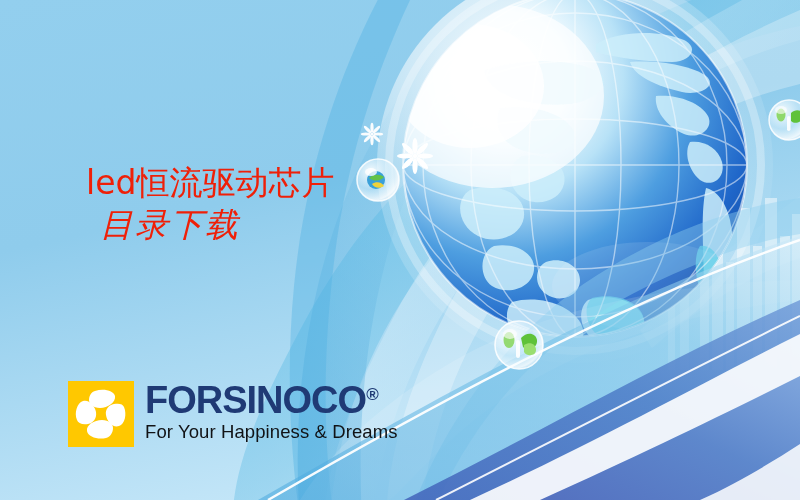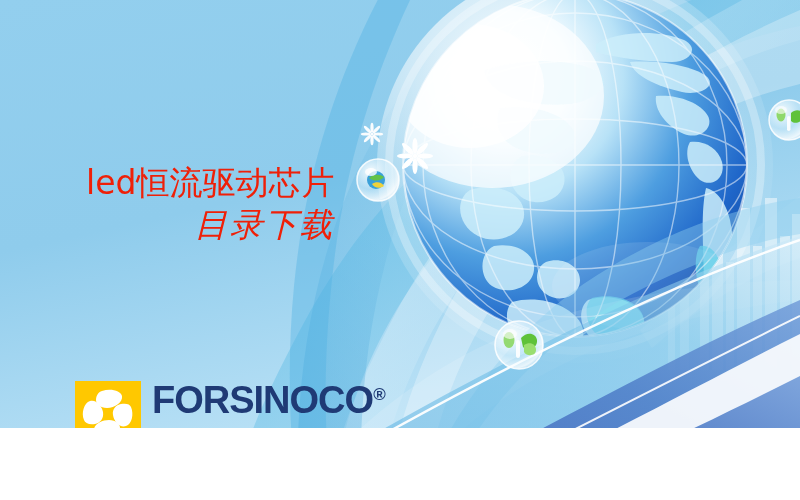--- a/index.html
+++ b/index.html
@@ -7,24 +7,23 @@
     padding: 0;
     background: #ffffff;
   }
   body {
     font-family: "Liberation Sans", sans-serif;
   }
 
   #banner {
     position: relative;
     width: 800px;
-    height: 428px;
+    height: 500px;
     overflow: hidden;
     background: linear-gradient(160deg, #9ed3ef 0%, #8ecaec 28%, #a9dcf4 62%, #bfe4f7 100%);
-    text-align: right;
   }
 
   .layer {
     position: absolute;
     inset: 0;
     width: 800px;
     height: 500px;
   }
 
   
@@ -39,21 +38,21 @@
     font-size: 33px;
     white-space: nowrap;
     letter-spacing: 0px;
   }
   #headline .ln1 { display: block; }
   #headline .ln2 { display: block; padding-left: 14px; letter-spacing: 2px; font-style: italic; }
 
   
   #logo {
     position: absolute;
-    left: 75px;
+    left: 68px;
     top: 381px;
     z-index: 45;
     display: flex;
     align-items: flex-start;
   }
   #logo-mark {
     width: 66px;
     height: 66px;
     background: #ffc800;
     position: relative;
@@ -308,16 +307,17 @@
         <g fill="#ffffff">
           <path d="M 27 10 C 36 7 46 10 47 15 C 48 21 40 27 32 27 C 25 27 21 23 21 19 C 21 15 23 11 27 10 Z"></path>
           <path d="M 56 26 C 59 33 57 43 51 45 C 45 47 39 41 38 34 C 37 28 41 24 46 23 C 51 22 55 23 56 26 Z"></path>
           <path d="M 38 57 C 30 59 20 56 19 50 C 18 44 26 39 34 39 C 41 39 45 43 45 47 C 45 52 42 56 38 57 Z"></path>
           <path d="M 9 39 C 6 32 9 22 15 20 C 21 18 27 25 28 31 C 29 38 25 42 20 43 C 14 44 10 42 9 39 Z"></path>
         </g>
       </svg>
     </div>
     <div id="logo-words">
       <span id="logo-name"><span>FORSINOCO</span><span class="reg">®</span></span>
+      <span id="logo-tag">For Your Happiness &amp; Dreams</span>
     </div>
   </div>
 
 </div>
 
 </body></html>

